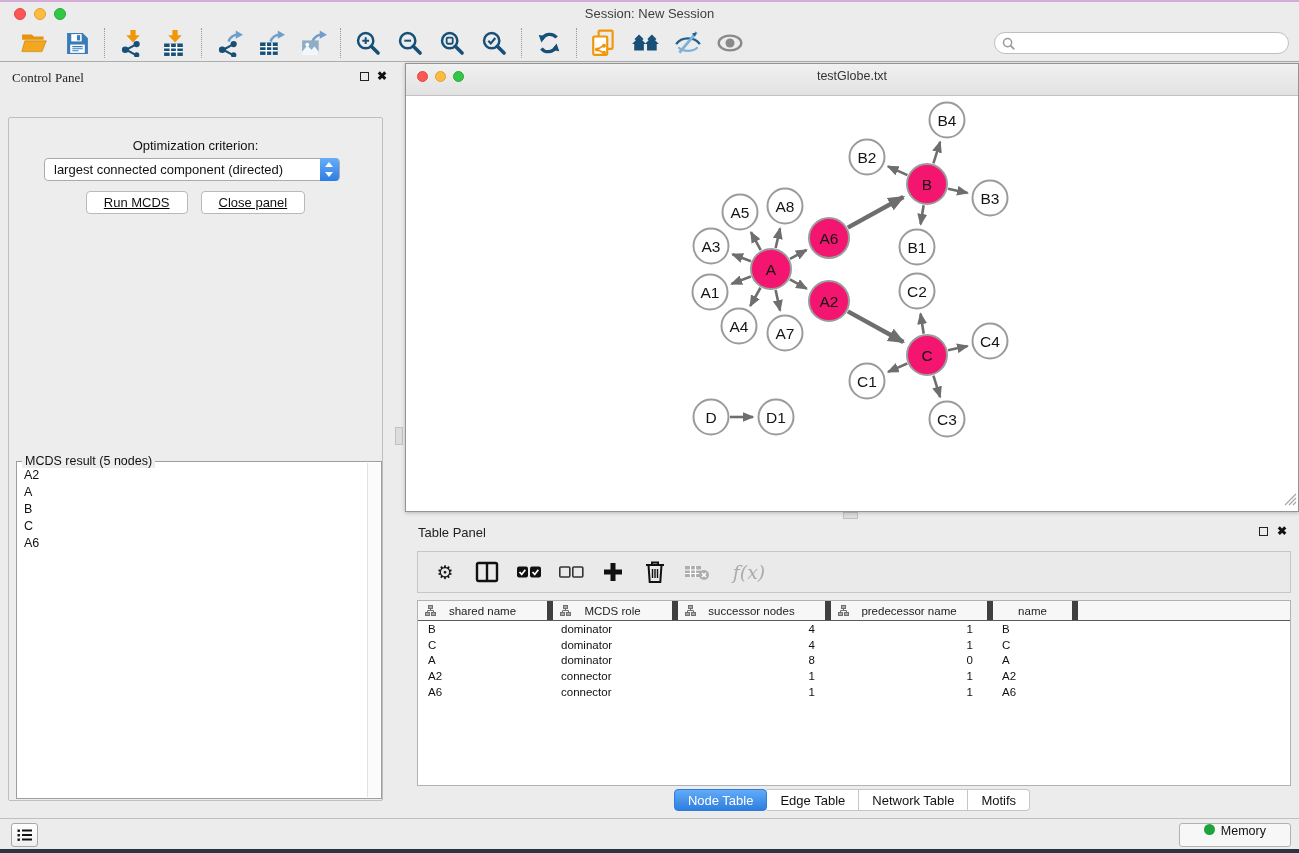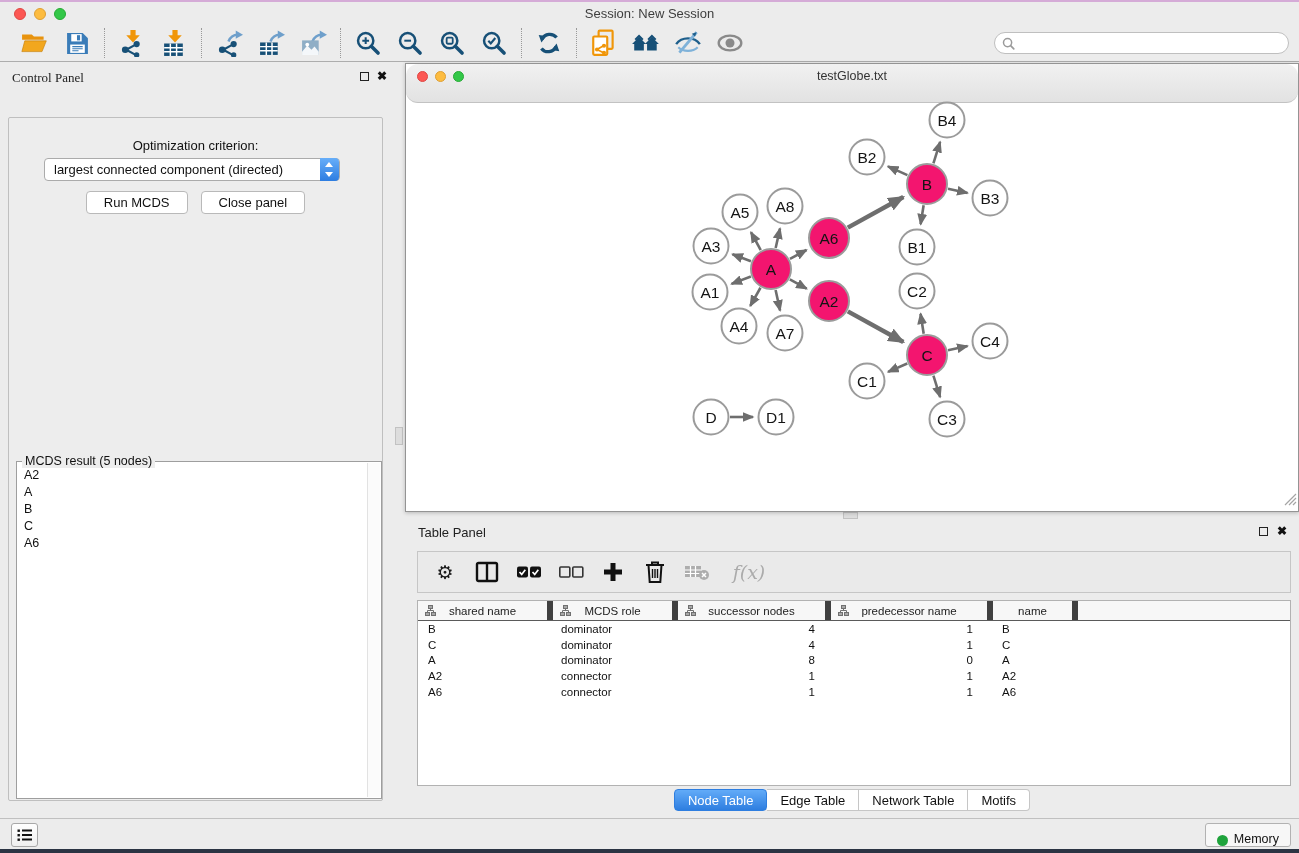--- a/index.html
+++ b/index.html
@@ -36,33 +36,33 @@
   .cp-tab:first-child{border-left:1px solid #C6C6C6;border-radius:4px 0 0 4px;}
   .cp-tab:last-child{border-radius:0 4px 4px 0;}
   .cp-tab.active{background:linear-gradient(#62ABF8,#2E7EE0);color:#fff;border-color:#2E7EE0;border-radius:4px;}
   .cp-box{position:absolute;left:8px;top:117px;width:375px;height:684px;background:#EDEDED;border:1px solid #BFBFBF;border-radius:2px;}
   .opt-label{position:absolute;left:0;width:100%;top:20px;text-align:center;font-size:13px;color:#111;}
   .combo{position:absolute;left:35px;top:40px;width:296px;height:23px;background:#fff;border:1px solid #ABABAB;border-radius:4px;font-size:13px;color:#111;line-height:21px;padding-left:9px;}
   .combo-stepper{position:absolute;right:0;top:-1px;width:19px;height:23px;border-radius:0 4px 4px 0;background:linear-gradient(#67AEF9,#2D7DE1);}
   .combo-stepper .up,.combo-stepper .dn{position:absolute;left:5px;width:0;height:0;border-left:4.5px solid transparent;border-right:4.5px solid transparent;}
   .combo-stepper .up{top:4px;border-bottom:5px solid #fff;}
   .combo-stepper .dn{bottom:4px;border-top:5px solid #fff;}
-  .btn-row{position:absolute;left:0;top:73px;width:100%;display:flex;justify-content:center;gap:13px;}
+  .btn-row{position:absolute;left:0;top:73px;width:100%;display:flex;justify-content:center;gap:13px;text-decoration:underline;}
   .push-btn{height:23px;line-height:21px;padding:0 17px;background:#fff;border:1px solid #B9B9B9;border-radius:4px;font-size:13px;color:#111;}
   .mcds-group{position:absolute;left:7px;top:343px;width:366px;height:338px;border:1px solid #9E9E9E;background:#fff;}
   .mcds-legend{position:absolute;top:-8px;left:5px;background:#EDEDED;padding:0 3px;font-size:12.5px;color:#111;}
   .mcds-list{position:absolute;left:0;top:4px;width:100%;}
   .mcds-item{font-size:12.5px;color:#111;padding:1.5px 0 1.5px 7px;}
   .mcds-scroll{position:absolute;right:1px;top:1px;bottom:1px;width:13px;background:#FBFBFB;border-left:1px solid #E2E2E2;}
   
   .v-grip{position:absolute;left:395px;top:427px;width:8px;height:18px;background:#DDD;border:1px solid #C2C2C2;}
   .h-grip{position:absolute;left:843px;top:512px;width:15px;height:7px;background:#DDD;border:1px solid #C2C2C2;}
   
   .net-win{position:absolute;left:405px;top:63px;width:894px;height:449px;background:#fff;border:1px solid #949494;box-shadow:0 1px 4px rgba(0,0,0,.22);}
-  .net-titlebar{position:absolute;left:0;top:0;width:100%;height:39px;background:linear-gradient(#F1F1F1,#E2E2E2);border-bottom:1px solid #C2C2C2;border-radius:12px;}
+  .net-titlebar{position:absolute;left:0;top:0;width:100%;height:32px;background:linear-gradient(#F1F1F1,#E2E2E2);border-bottom:1px solid #C2C2C2;}
   .net-title{position:absolute;left:0;right:0;top:5px;text-align:center;font-size:12.5px;color:#333;}
   .net-lights{position:absolute;left:11px;top:7px;display:flex;gap:7px;}
   .net-lights .light{width:11px;height:11px;}
   #graph-svg{position:absolute;left:0;top:24px;}
   .net-grip{position:absolute;right:1px;bottom:1px;}
   
   .tp-header-label{position:absolute;left:418px;top:525px;font-size:13px;color:#222;}
   .tp-float{position:absolute;left:1259px;top:527px;}
   .tp-close{position:absolute;left:1277px;top:526px;}
   .tp-toolbar{position:absolute;left:417px;top:551px;width:874px;height:42px;background:#EAEAEA;border:1px solid #C6C6C6;display:flex;align-items:center;gap:16px;padding-left:14px;}
@@ -78,21 +78,21 @@
   .tr{display:flex;height:15.8px;align-items:center;}
   .td{font-size:11.5px;color:#111;}
   .td.c0{padding-left:10px;} .td.c1{padding-left:8px;}
   .td.c2{text-align:right;padding-right:16px;} .td.c3{text-align:right;padding-right:20px;}
   .td.c4{padding-left:9px;}
   .tp-tabs-row{position:absolute;left:405px;top:789px;width:894px;display:flex;justify-content:center;}
   .tp-tab{font-size:13px;}
   
   .statusbar{position:absolute;left:0;top:818px;width:100%;height:31px;background:#ECECEC;border-top:1px solid #C0C0C0;}
   .list-btn{position:absolute;left:11px;top:4px;width:27px;height:24px;background:linear-gradient(#FEFEFE,#EFEFEF);border:1px solid #A8A8A8;border-radius:3px;display:flex;align-items:center;justify-content:center;}
-  .memory-btn{position:absolute;right:8px;top:4px;height:24px;display:flex;align-items:flex-end;gap:6px;padding:0 11px;background:#F7F7F7;border:1px solid #B2B2B2;border-radius:3px;}
+  .memory-btn{position:absolute;right:8px;top:4px;height:24px;display:flex;align-items:flex-start;gap:6px;padding:0 24px;background:#F7F7F7;border:1px solid #B2B2B2;border-radius:3px;}
   .memory-dot{width:11px;height:11px;border-radius:50%;background:#1FA33C;}
   .memory-label{font-size:12.5px;color:#111;}
   .bottom-strip{position:absolute;left:0;top:849px;width:100%;height:4px;background:#2B3443;}
 </style>
 </head>
 <body>
 
 <div class="app">
   <div class="top-line"></div>
 

